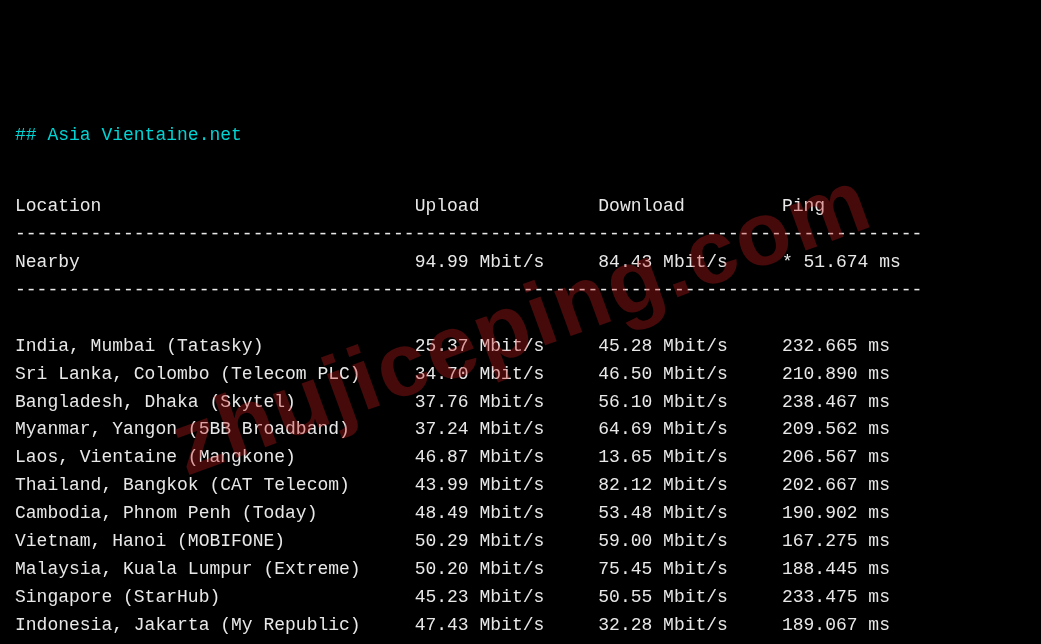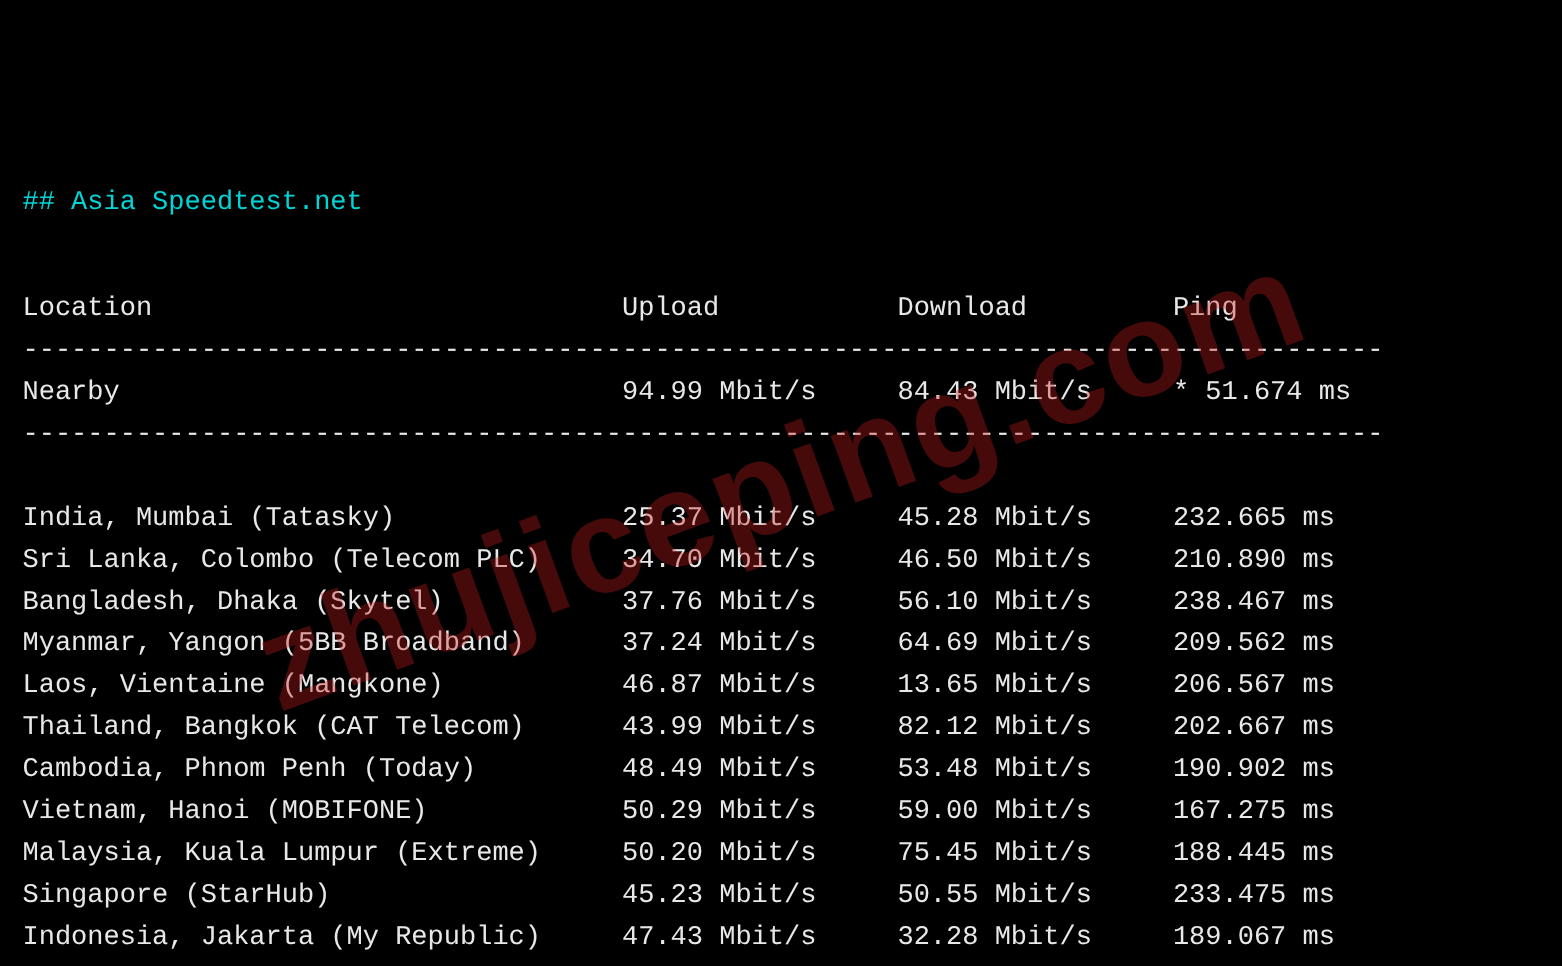--- a/index.html
+++ b/index.html
@@ -39,18 +39,18 @@
     }
     .row {
       display: block;
     }
   </style>
 </head>
 <body>
 
 
 
-<div class="title">## Asia Speedtest.net</div>
+<div class="title">## Asia Vientaine.net</div>
 <div id="table-container"><div class="row">Location                             Upload           Download         Ping</div><div class="row">------------------------------------------------------------------------------------</div><div class="row">Nearby                               94.99 Mbit/s     84.43 Mbit/s     * 51.674 ms</div><div class="row">------------------------------------------------------------------------------------</div><div class="row"> </div><div class="row">India, Mumbai (Tatasky)              25.37 Mbit/s     45.28 Mbit/s     232.665 ms</div><div class="row">Sri Lanka, Colombo (Telecom PLC)     34.70 Mbit/s     46.50 Mbit/s     210.890 ms</div><div class="row">Bangladesh, Dhaka (Skytel)           37.76 Mbit/s     56.10 Mbit/s     238.467 ms</div><div class="row">Myanmar, Yangon (5BB Broadband)      37.24 Mbit/s     64.69 Mbit/s     209.562 ms</div><div class="row">Laos, Vientaine (Mangkone)           46.87 Mbit/s     13.65 Mbit/s     206.567 ms</div><div class="row">Thailand, Bangkok (CAT Telecom)      43.99 Mbit/s     82.12 Mbit/s     202.667 ms</div><div class="row">Cambodia, Phnom Penh (Today)         48.49 Mbit/s     53.48 Mbit/s     190.902 ms</div><div class="row">Vietnam, Hanoi (MOBIFONE)            50.29 Mbit/s     59.00 Mbit/s     167.275 ms</div><div class="row">Malaysia, Kuala Lumpur (Extreme)     50.20 Mbit/s     75.45 Mbit/s     188.445 ms</div><div class="row">Singapore (StarHub)                  45.23 Mbit/s     50.55 Mbit/s     233.475 ms</div><div class="row">Indonesia, Jakarta (My Republic)     47.43 Mbit/s     32.28 Mbit/s     189.067 ms</div><div class="row">Philippines, Manila (PLDT)           54.12 Mbit/s     76.67 Mbit/s     163.703 ms</div></div>
 <div class="watermark">zhujiceping.com</div>
 
 
 
 
 </body></html>

